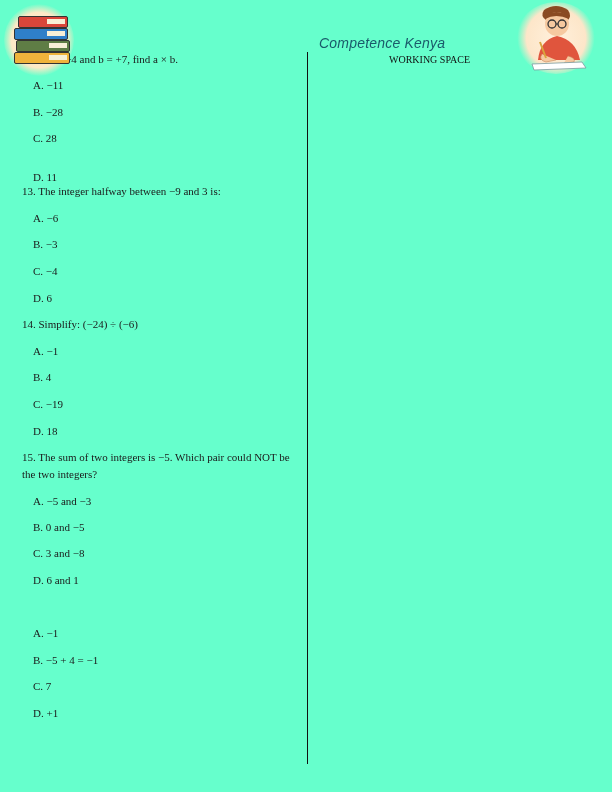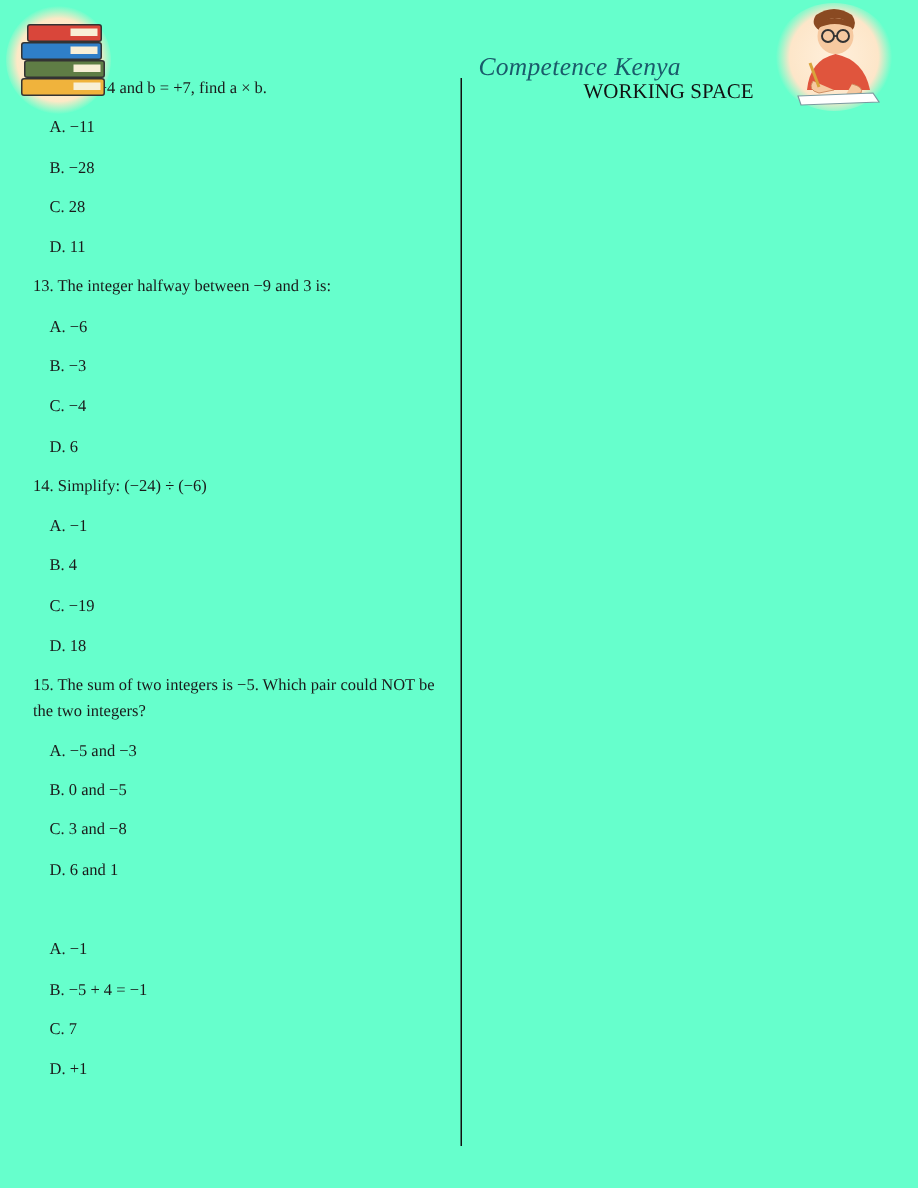--- a/index.html
+++ b/index.html
@@ -9,26 +9,26 @@
       font-family: "DejaVu Serif", "Liberation Serif", serif;
       color: #1a1a1a;
     }
     .page { position: absolute; left: 0; top: 0; width: 612px; height: 792px; }
     .divider {
       position: absolute; left: 307px; top: 52px; width: 1px; height: 712px;
       background: #111;
     }
     .brand {
       position: absolute; left: 319px; top: 35px;
-      font-family: Liberation Serif, serif; font-style: italic;
-      font-size: 17px; color: #1a5a6a; letter-spacing: 0.2px;
+      font-family: Liberation Sans, sans-serif; font-style: italic;
+      font-size: 14px; color: #1a5a6a; letter-spacing: 0.2px;
     }
     .ws-title {
       position: absolute; left: 389px; top: 54px;
-      font-family: "Liberation Serif", serif; font-size: 14px; color: #111;
+      font-family: "Liberation Serif", serif; font-size: 10px; color: #111;
       font-weight: normal;
     }
     .q, .opt {
       position: absolute; font-family: "Liberation Serif", serif;
       font-size: 11px; line-height: 17px; white-space: nowrap;
     }
     .q { left: 22px; }
     .opt { left: 33px; }
     .q.wrap { white-space: normal; width: 270px; }
     .books {
@@ -55,21 +55,21 @@
 
   <div class="divider"></div>
 
   <div class="brand">Competence Kenya</div>
   <div class="ws-title">WORKING SPACE</div>
 
   <div class="q" style="top:51px;">12. If a = −4 and b = +7, find a × b.</div>
   <div class="opt" style="top:77px;">A. −11</div>
   <div class="opt" style="top:104px;">B. −28</div>
   <div class="opt" style="top:130px;">C. 28</div>
-  <div class="opt" style="top:157px;">D. 11</div>
+  <div class="opt" style="top:169px;">D. 11</div>
 
   <div class="q" style="top:183px;">13. The integer halfway between −9 and 3 is:</div>
   <div class="opt" style="top:210px;">A. −6</div>
   <div class="opt" style="top:236px;">B. −3</div>
   <div class="opt" style="top:263px;">C. −4</div>
   <div class="opt" style="top:290px;">D. 6</div>
 
   <div class="q" style="top:316px;">14. Simplify: (−24) ÷ (−6)</div>
   <div class="opt" style="top:343px;">A. −1</div>
   <div class="opt" style="top:369px;">B. 4</div>

